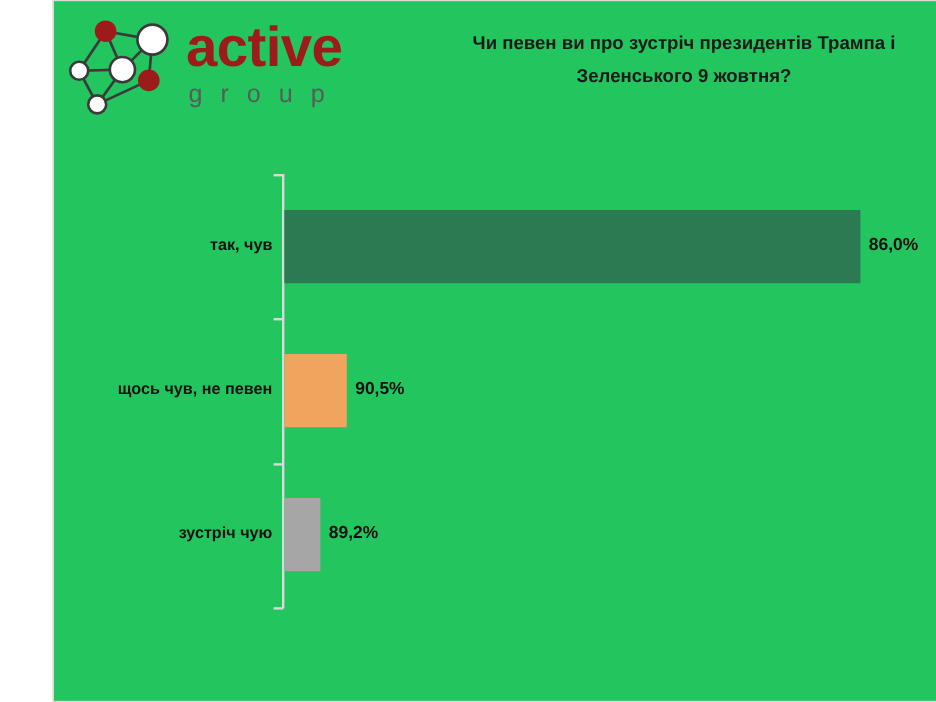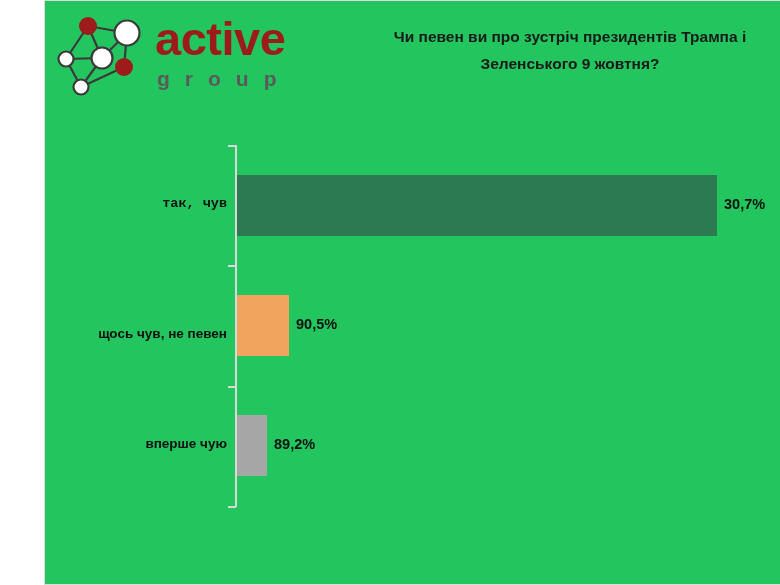--- a/index.html
+++ b/index.html
@@ -54,21 +54,21 @@
     color: #9E1B1B;
     letter-spacing: -0.5px;
     line-height: 52px;
     font-family: "Liberation Sans", sans-serif;
   }
   #logo-group {
     position: absolute;
     left: 2px;
     top: 54px;
     font-size: 21px;
-    font-weight: bold;
+    font-weight: normal;
     color: #5a5a5a;
     letter-spacing: 15px;
     line-height: 24px;
     font-family: "Liberation Sans", sans-serif;
   }
 
   
   #chart-title {
     position: absolute;
     left: 300px;
@@ -178,32 +178,32 @@
 
   <div id="plot-area">
 
     <div id="category-axis"></div>
     <div class="axis-tick" style="top:144px;"></div>
     <div class="axis-tick" style="top:264px;"></div>
     <div class="axis-tick" style="top:385px;"></div>
     <div class="axis-tick" style="top:505px;"></div>
 
     <div class="bar-row" style="top:174px; height:61px;">
-      <div class="bar-label" style="top:21px;font-family:Liberation Mono, monospace;">так, чув</div>
+      <div class="bar-label" style="top:21px;">так, чув</div>
       <div class="bar-rect" style="top:0px; width:480px; height:61px; background:#2B7A52;"></div>
-      <div class="bar-value" style="left:679px; top:21px;">30,7%</div>
+      <div class="bar-value" style="left:679px; top:21px;">86,0%</div>
     </div>
 
     <div class="bar-row" style="top:294px; height:61px;">
-      <div class="bar-label" style="top:31px;">щось чув, не певен</div>
+      <div class="bar-label" style="top:21px;">щось чув, не певен</div>
       <div class="bar-rect" style="top: 0px; width: 52px; height: 61px; background: rgb(240, 164, 94);"></div>
       <div class="bar-value" style="left: 251px; top: 21px;">90,5%</div>
     </div>
 
     <div class="bar-row" style="top:414px; height:61px;">
-      <div class="bar-label" style="top:21px;">вперше чую</div>
+      <div class="bar-label" style="top:21px;">зустріч чую</div>
       <div class="bar-rect" style="top: 0px; width: 30px; height: 61px; background: rgb(166, 166, 166);"></div>
       <div class="bar-value" style="left: 229px; top: 21px;">89,2%</div>
     </div>
 
   </div>
 
 </div>
 
 </body></html>

